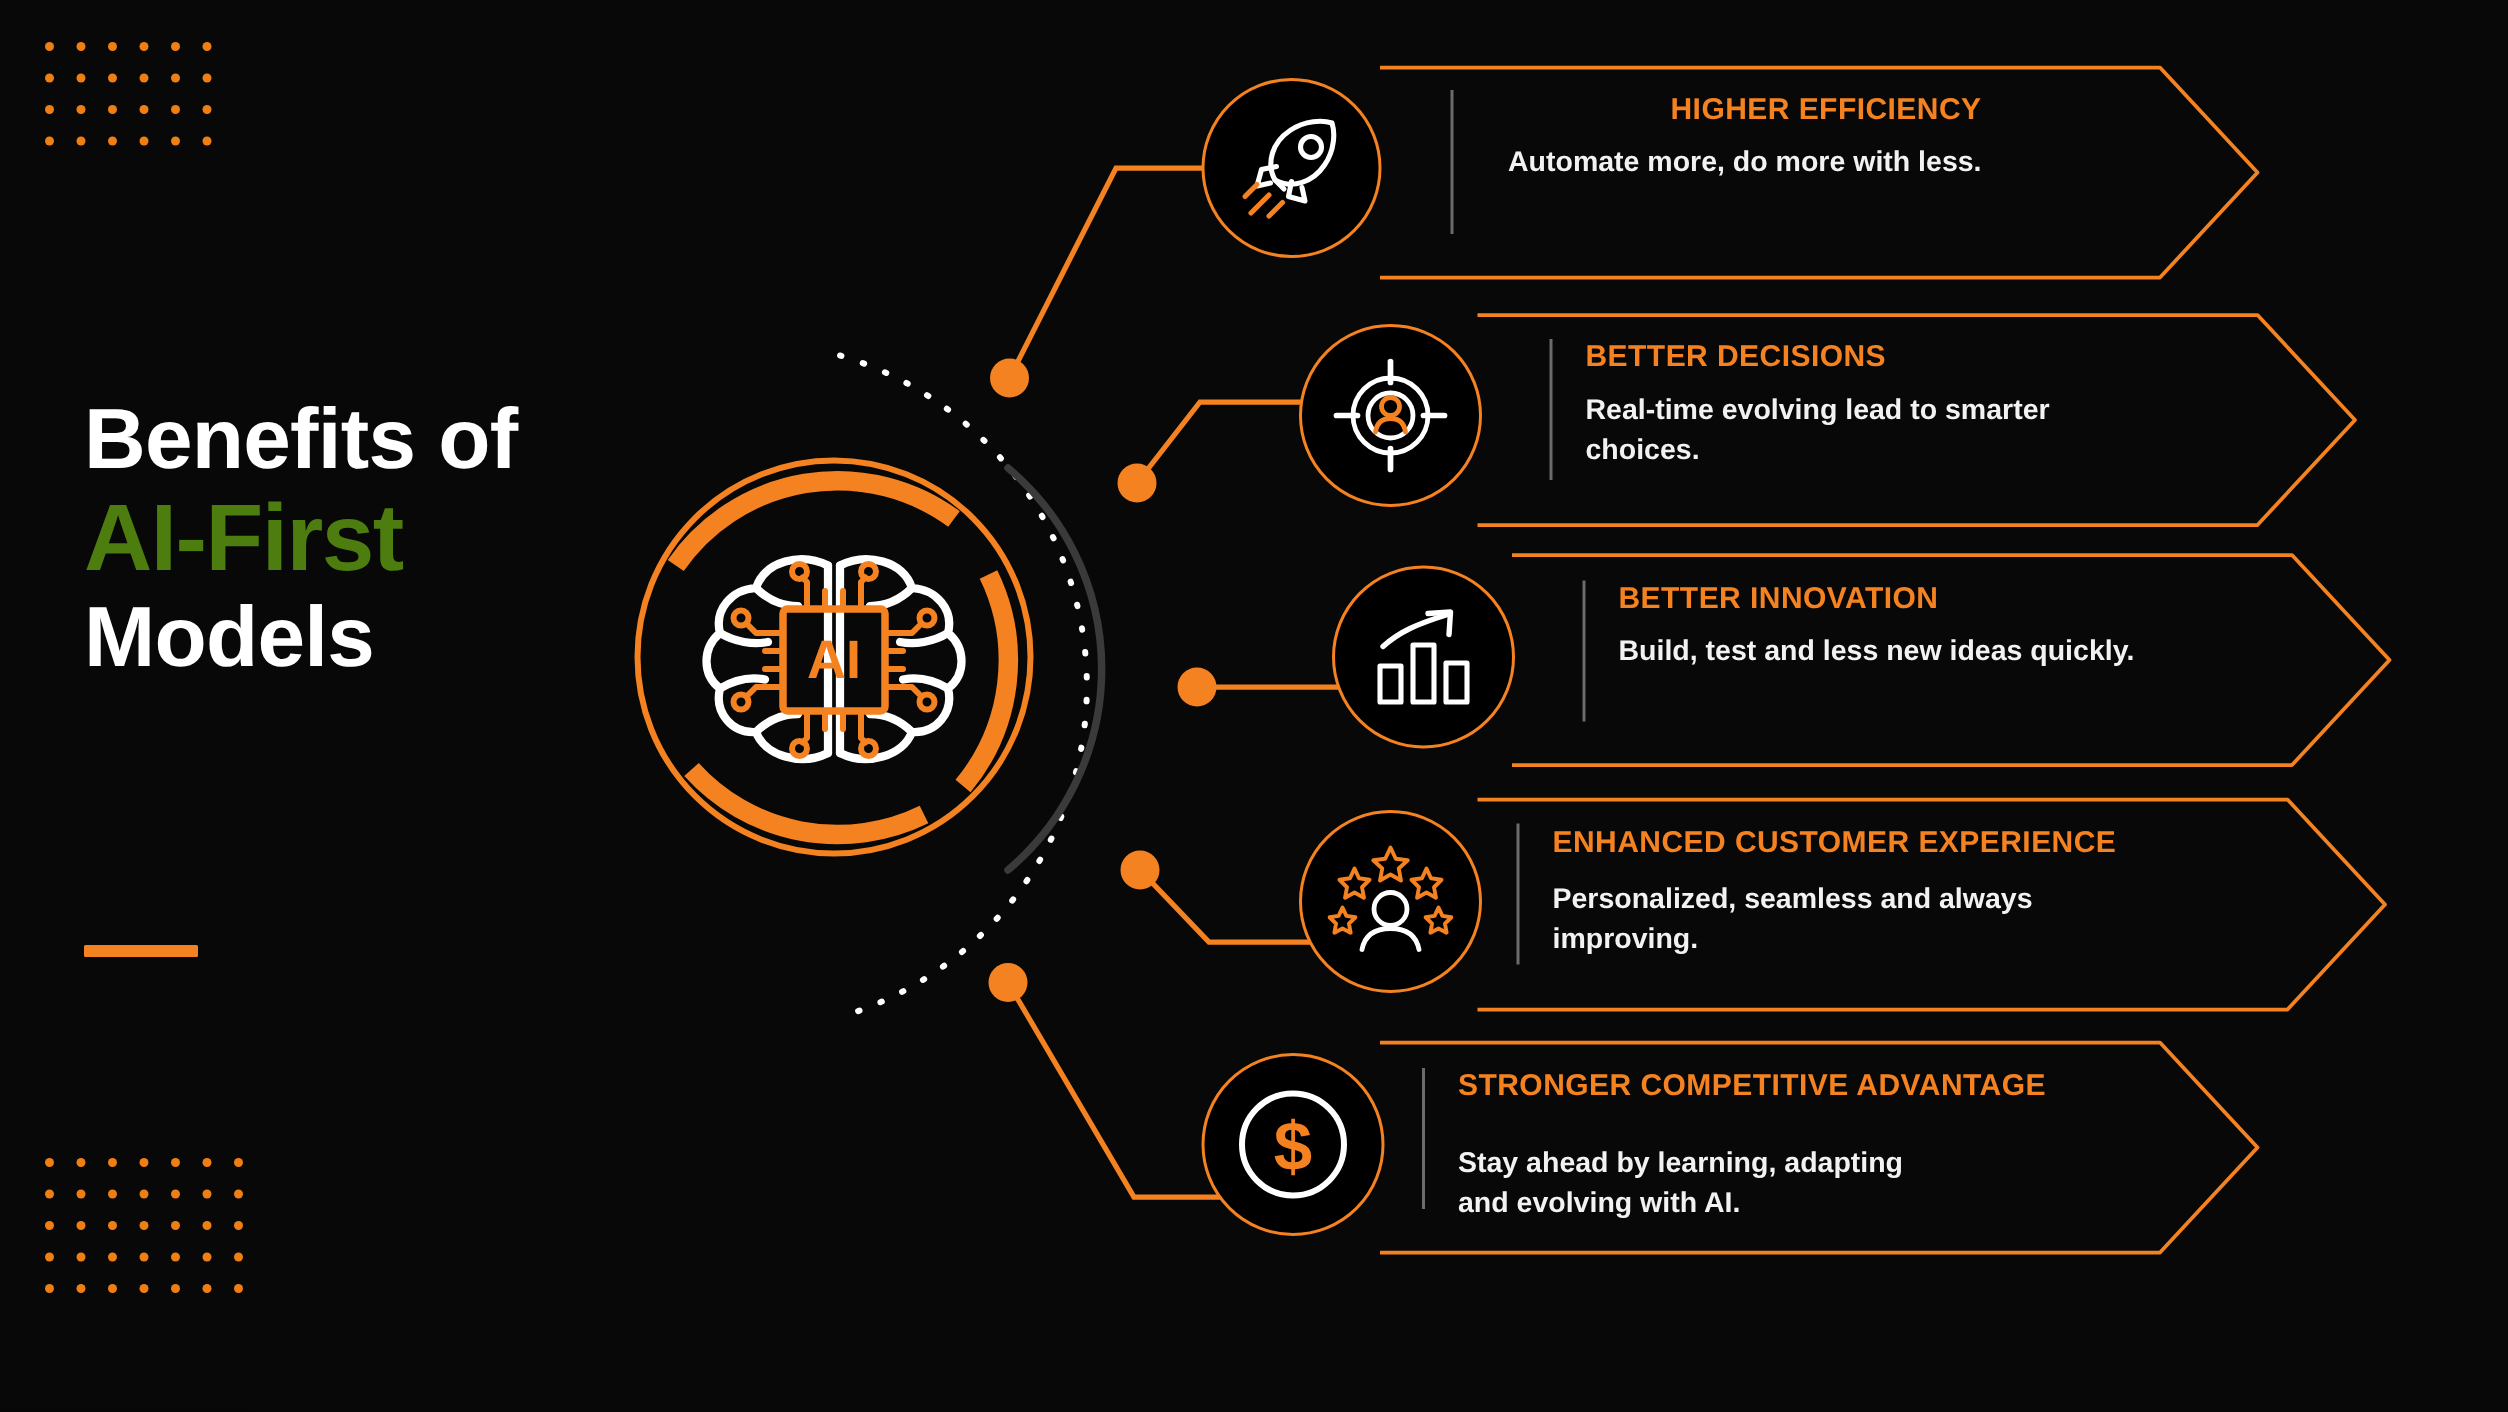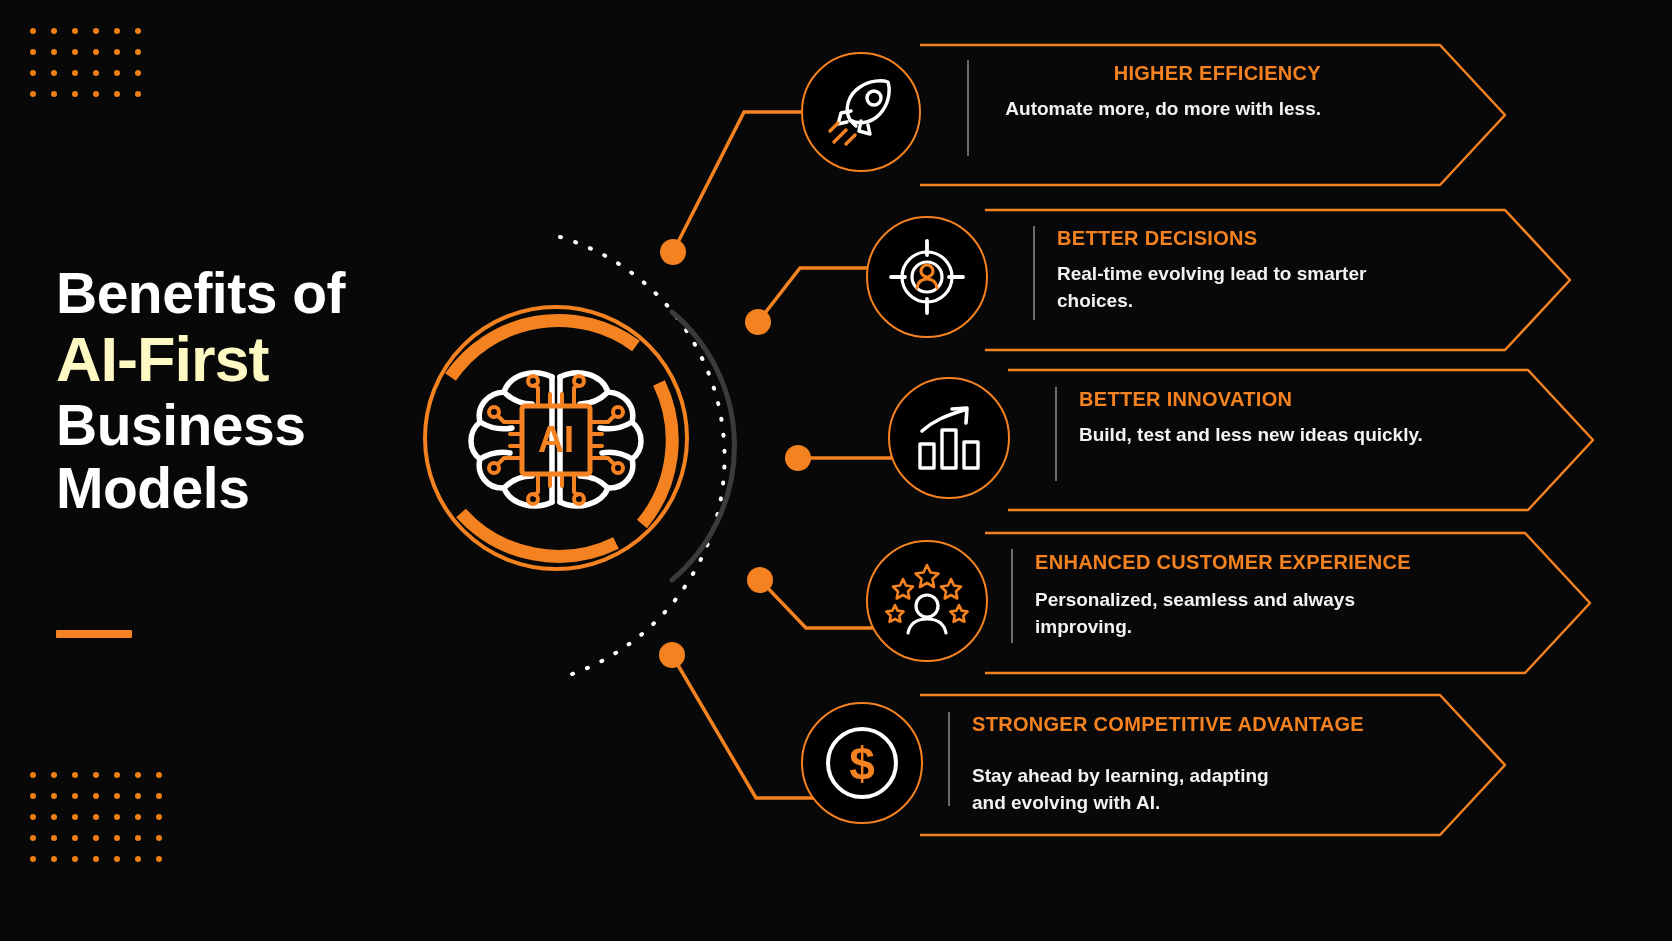--- a/index.html
+++ b/index.html
@@ -18,21 +18,21 @@
   #dots-bottom-left{ left:30px; top:772px; grid-template-columns:repeat(7,21px); grid-template-rows:repeat(5,21px); }
 
   
   #title-block{
     position:absolute; left:56px; top:262px; width:360px;
   }
   .title-line{
     font-size:57px; line-height:63px; font-weight:700; color:#FFFFFF;
     letter-spacing:-0.5px; white-space:nowrap;
   }
-  .title-line.accent{ color:#fef9c3; font-size:63px; line-height:69px; letter-spacing:-1px; }
+  .title-line.accent{ color:#4d7c0f; font-size:63px; line-height:69px; letter-spacing:-1px; }
   #title-underline{
     position:absolute; left:56px; top:630px; width:76px; height:8px; background:#F58220; border-radius:1px;
   }
 
   
   #hub{ position:absolute; left:416px; top:288px; width:280px; height:300px; }
   #hub svg{ display:block; }
 
   
   #connectors{ position:absolute; left:0; top:0; width:1672px; height:941px; pointer-events:none; }
@@ -121,21 +121,20 @@
       <span></span>
       <span></span>
       <span></span>
       <span></span>
       <span></span>
   </div>
 
   <div id="title-block">
     <div class="title-line">Benefits of</div>
     <div class="title-line accent">AI-First</div>
-    <div class="title-line">Business</div>
     <div class="title-line">Models</div>
   </div>
   <div id="title-underline"></div>
 
   <svg id="connectors" viewBox="0 0 1672 941">
 
     <path d="M 560,237 A 230 230 0 0 1 560,678" fill="none" stroke="#FFFFFF" stroke-width="4" stroke-linecap="round" stroke-dasharray="1 15"></path>
 
     <path d="M 672,312 A 175 175 0 0 1 672,580" fill="none" stroke="#3a3a3a" stroke-width="5" stroke-linecap="round"></path>
 

